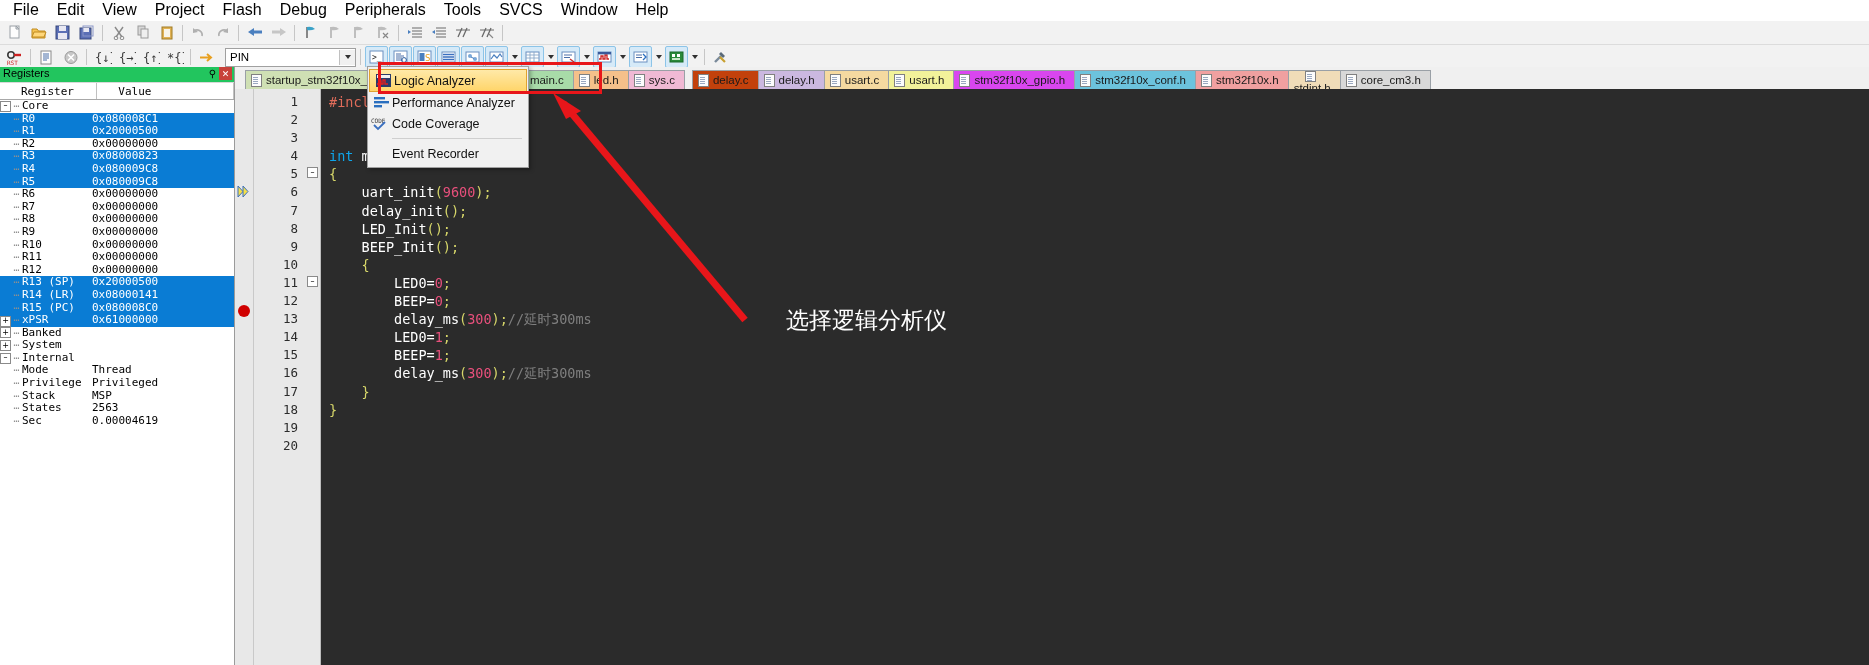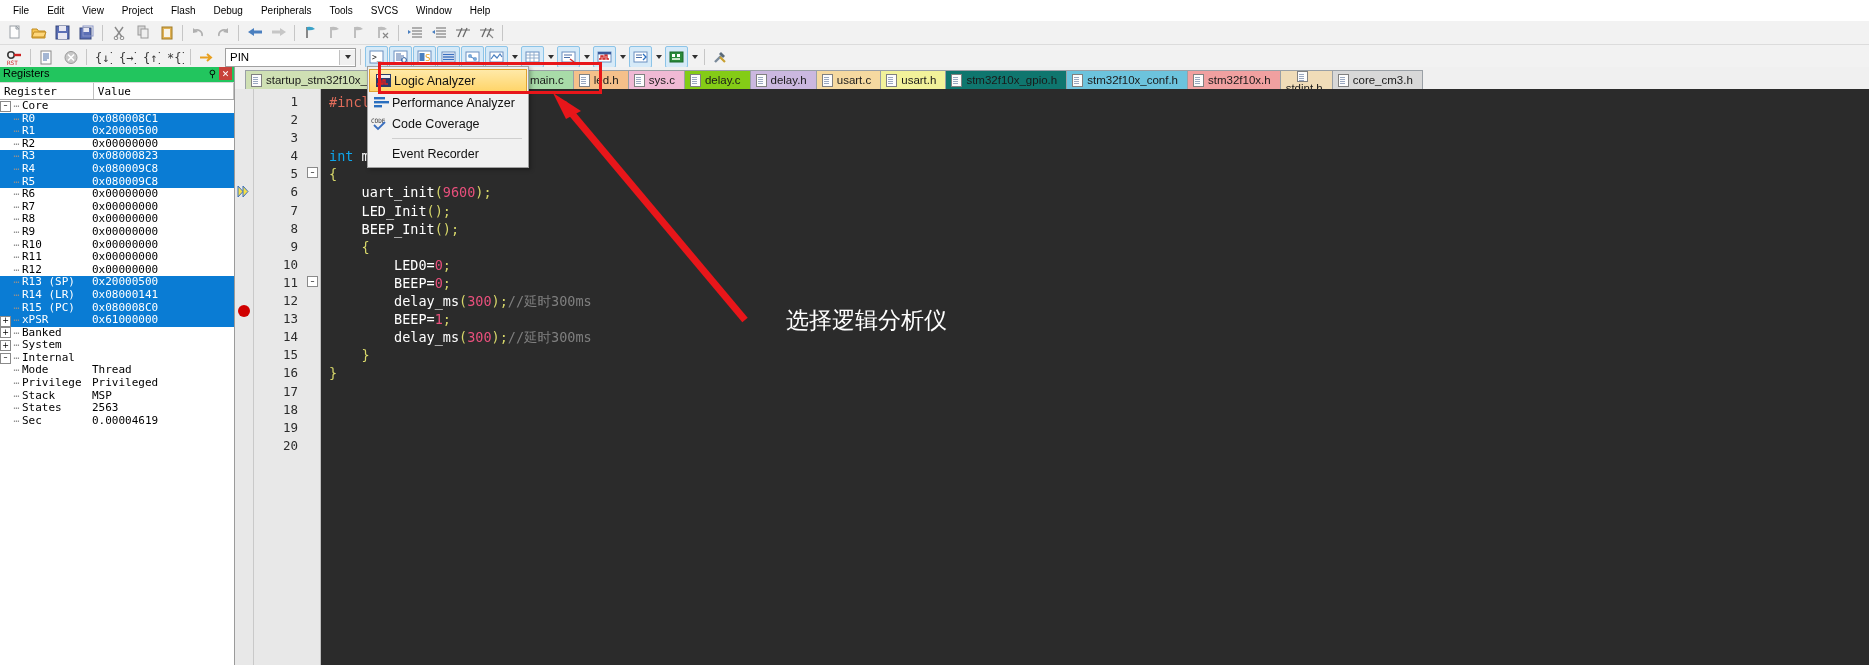--- a/index.html
+++ b/index.html
@@ -11,21 +11,21 @@
     overflow:hidden;
     position:relative;
     -webkit-font-smoothing:none;
   }
   
   .menubar{
     height:20px;background:#ffffff;display:flex;align-items:center;
     padding-left:4px;border-bottom:1px solid #ffffff;
   }
   .menubar .mi{
-    padding:2px 9px;font-size:10px;color:#000;white-space:nowrap;
+    padding:2px 9px;font-size:16px;color:#000;white-space:nowrap;
   }
   
   .toolbar{
     height:23px;background:#f2f2f2;border-bottom:1px solid #dcdcdc;
     display:flex;align-items:center;padding-left:3px;gap:1px;
   }
   .toolbar.row2{height:24px;border-bottom:1px solid #c8c8c8;}
   .tbtn{
     width:21px;height:20px;display:flex;align-items:center;justify-content:center;
     position:relative;border:1px solid transparent;border-radius:2px;
@@ -48,21 +48,21 @@
   .workspace{position:absolute;top:67px;left:0;right:0;bottom:0;display:flex;background:#f0f0f0;}
   
   .regpanel{width:234px;background:#ffffff;display:flex;flex-direction:column;border-right:1px solid #9a9a9a;}
   .regtitle{
     height:15px;background:#22c55e;display:flex;align-items:flex-start;
     font-size:11px;color:#000;padding-left:3px;border-bottom:1px solid #d8d8d8;
   }
   .regtitle .pin{margin-left:auto;width:13px;height:13px;display:flex;align-items:center;justify-content:center;font-size:10px;}
   .regtitle .close{width:13px;height:13px;background:#c8423a;color:#fff;display:flex;align-items:center;justify-content:center;font-size:9px;margin-right:2px;}
   .reghead{display:flex;height:16px;background:#ffffff;border-bottom:1px solid #a8a8a8;font-size:11px;}
-  .reghead div{border-right:1px solid #c0c0c0;display:flex;align-items:center;padding-left:4px;font-family:"DejaVu Sans Mono",monospace;}
+  .reghead div{border-right:1px solid #c0c0c0;display:flex;align-items:center;padding-left:21px;font-family:"DejaVu Sans Mono",monospace;}
   .reghead .c1{width:92px;}
   .reghead .c2{width:140px;}
   .regbody{flex:1;overflow:hidden;font-family:"DejaVu Sans Mono",monospace;font-size:11px;}
   .rrow{height:12.6px;display:flex;align-items:center;white-space:nowrap;line-height:12.6px;}
   .rrow.sel{background:#0a7cd4;color:#ffffff;}
   .rname{width:92px;display:flex;align-items:center;overflow:hidden;}
   .rval{flex:1;}
   .tw{width:11px;display:inline-block;text-align:center;flex:0 0 11px;font-size:9px;color:#555;}
   .exp{
     width:9px;height:9px;border:1px solid #8a8a8a;background:#fff;color:#000;
@@ -645,37 +645,37 @@
           <span>main.c</span>
         </div>
         <div class="tab" style="background: rgb(245, 192, 138); margin-top: 35px;">
           <span class="ficon"></span>
           <span>led.h</span>
         </div>
         <div class="tab" style="background: rgb(240, 185, 212); align-items: center;">
           <span class="ficon"></span>
           <span>sys.c</span>
         </div>
-        <div class="tab" style="background: #84cc16;">
+        <div class="tab" style="background: #c2410c; margin-left: 8px;">
           <span class="ficon"></span>
           <span>delay.c</span>
         </div>
         <div class="tab" style="background: rgb(203, 184, 224);">
           <span class="ficon"></span>
           <span>delay.h</span>
         </div>
         <div class="tab" style="background: rgb(245, 217, 160);">
           <span class="ficon"></span>
           <span>usart.c</span>
         </div>
         <div class="tab" style="background: rgb(242, 242, 154);">
           <span class="ficon"></span>
           <span>usart.h</span>
         </div>
-        <div class="tab" style="background: #0f766e;">
+        <div class="tab" style="background: #d946ef;">
           <span class="ficon"></span>
           <span>stm32f10x_gpio.h</span>
         </div>
         <div class="tab" style="background: rgb(108, 195, 221);">
           <span class="ficon"></span>
           <span>stm32f10x_conf.h</span>
         </div>
         <div class="tab" style="background: rgb(240, 160, 160);">
           <span class="ficon"></span>
           <span>stm32f10x.h</span>
@@ -725,26 +725,28 @@
         <div class="foldbox" style="top:78px;">–</div>
         <div class="foldbox" style="top:187px;">–</div>
       </div>
       <div class="code" id="code">
           <div class="ln"><span class="inc">#include</span></div>
           <div class="ln">&nbsp;</div>
           <div class="ln">&nbsp;</div>
           <div class="ln"><span class="kw">int </span><span class="fn">main</span><span class="pun">(</span><span class="typ">void</span><span class="pun">)</span></div>
           <div class="ln"><span class="pun">{</span></div>
           <div class="ln"><span class="fn">    uart_init</span><span class="pun">(</span><span class="num">9600</span><span class="pun">);</span></div>
+          <div class="ln"><span class="fn">    delay_init</span><span class="pun">();</span></div>
           <div class="ln"><span class="fn">    LED_Init</span><span class="pun">();</span></div>
           <div class="ln"><span class="fn">    BEEP_Init</span><span class="pun">();</span></div>
           <div class="ln"><span class="pun">    {</span></div>
           <div class="ln"><span class="fn">        LED0=</span><span class="num">0</span><span class="pun">;</span></div>
           <div class="ln"><span class="fn">        BEEP=</span><span class="num">0</span><span class="pun">;</span></div>
           <div class="ln"><span class="fn">        delay_ms</span><span class="pun">(</span><span class="num">300</span><span class="pun">);</span><span class="cmt">//延时300ms</span></div>
+          <div class="ln"><span class="fn">        LED0=</span><span class="num">1</span><span class="pun">;</span></div>
           <div class="ln"><span class="fn">        BEEP=</span><span class="num">1</span><span class="pun">;</span></div>
           <div class="ln"><span class="fn">        delay_ms</span><span class="pun">(</span><span class="num">300</span><span class="pun">);</span><span class="cmt">//延时300ms</span></div>
           <div class="ln"><span class="pun">    }</span></div>
           <div class="ln"><span class="pun">}</span></div>
           <div class="ln">&nbsp;</div>
         </div>
     </div>
   </div>
 </div>
 

